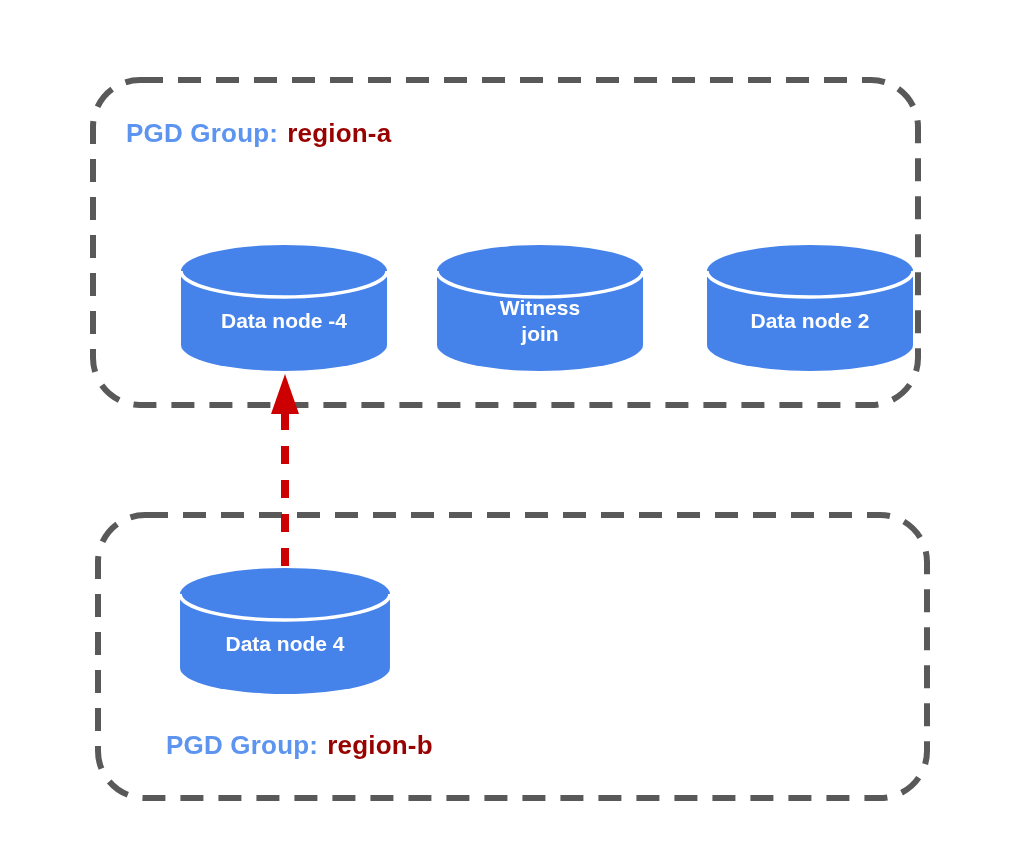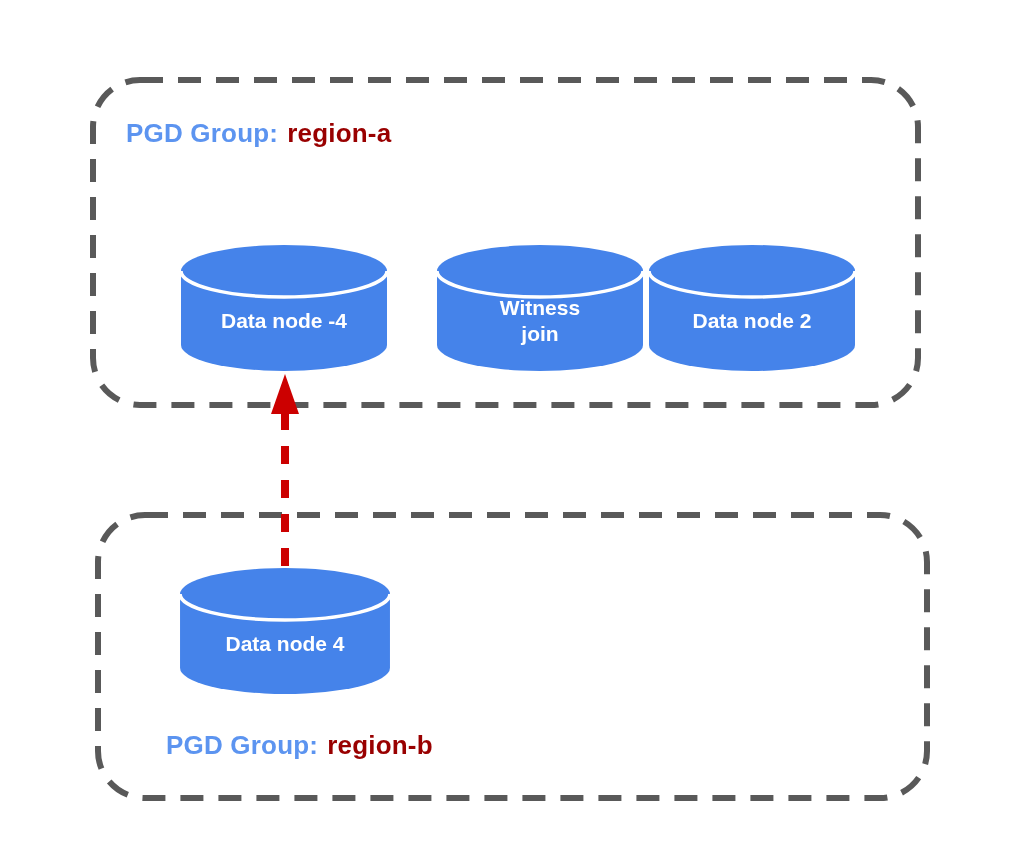--- a/index.html
+++ b/index.html
@@ -101,21 +101,21 @@
 
   <div class="node" style="left:435px; top:243px;">
     <svg width="210" height="130" viewBox="0 0 210 130">
       <path d="M2,28 A103,26 0 0 1 208,28 L208,102 A103,26 0 0 1 2,102 Z" fill="#4583ea"></path>
       <path d="M2,28 A103,26 0 0 0 208,28" fill="none" stroke="#ffffff" stroke-width="3.5"></path>
     </svg>
     <div class="node-label">Witness
 join</div>
   </div>
 
-  <div class="node" style="left:647px; top:243px;">
+  <div class="node" style="left:705px; top:243px;">
     <svg width="210" height="130" viewBox="0 0 210 130">
       <path d="M2,28 A103,26 0 0 1 208,28 L208,102 A103,26 0 0 1 2,102 Z" fill="#4583ea"></path>
       <path d="M2,28 A103,26 0 0 0 208,28" fill="none" stroke="#ffffff" stroke-width="3.5"></path>
     </svg>
     <div class="node-label">Data node 2</div>
   </div>
 
 
   <div class="node" style="left:178px; top:566px; width:214px;">
     <svg width="214" height="130" viewBox="0 0 210 130" preserveAspectRatio="none">

